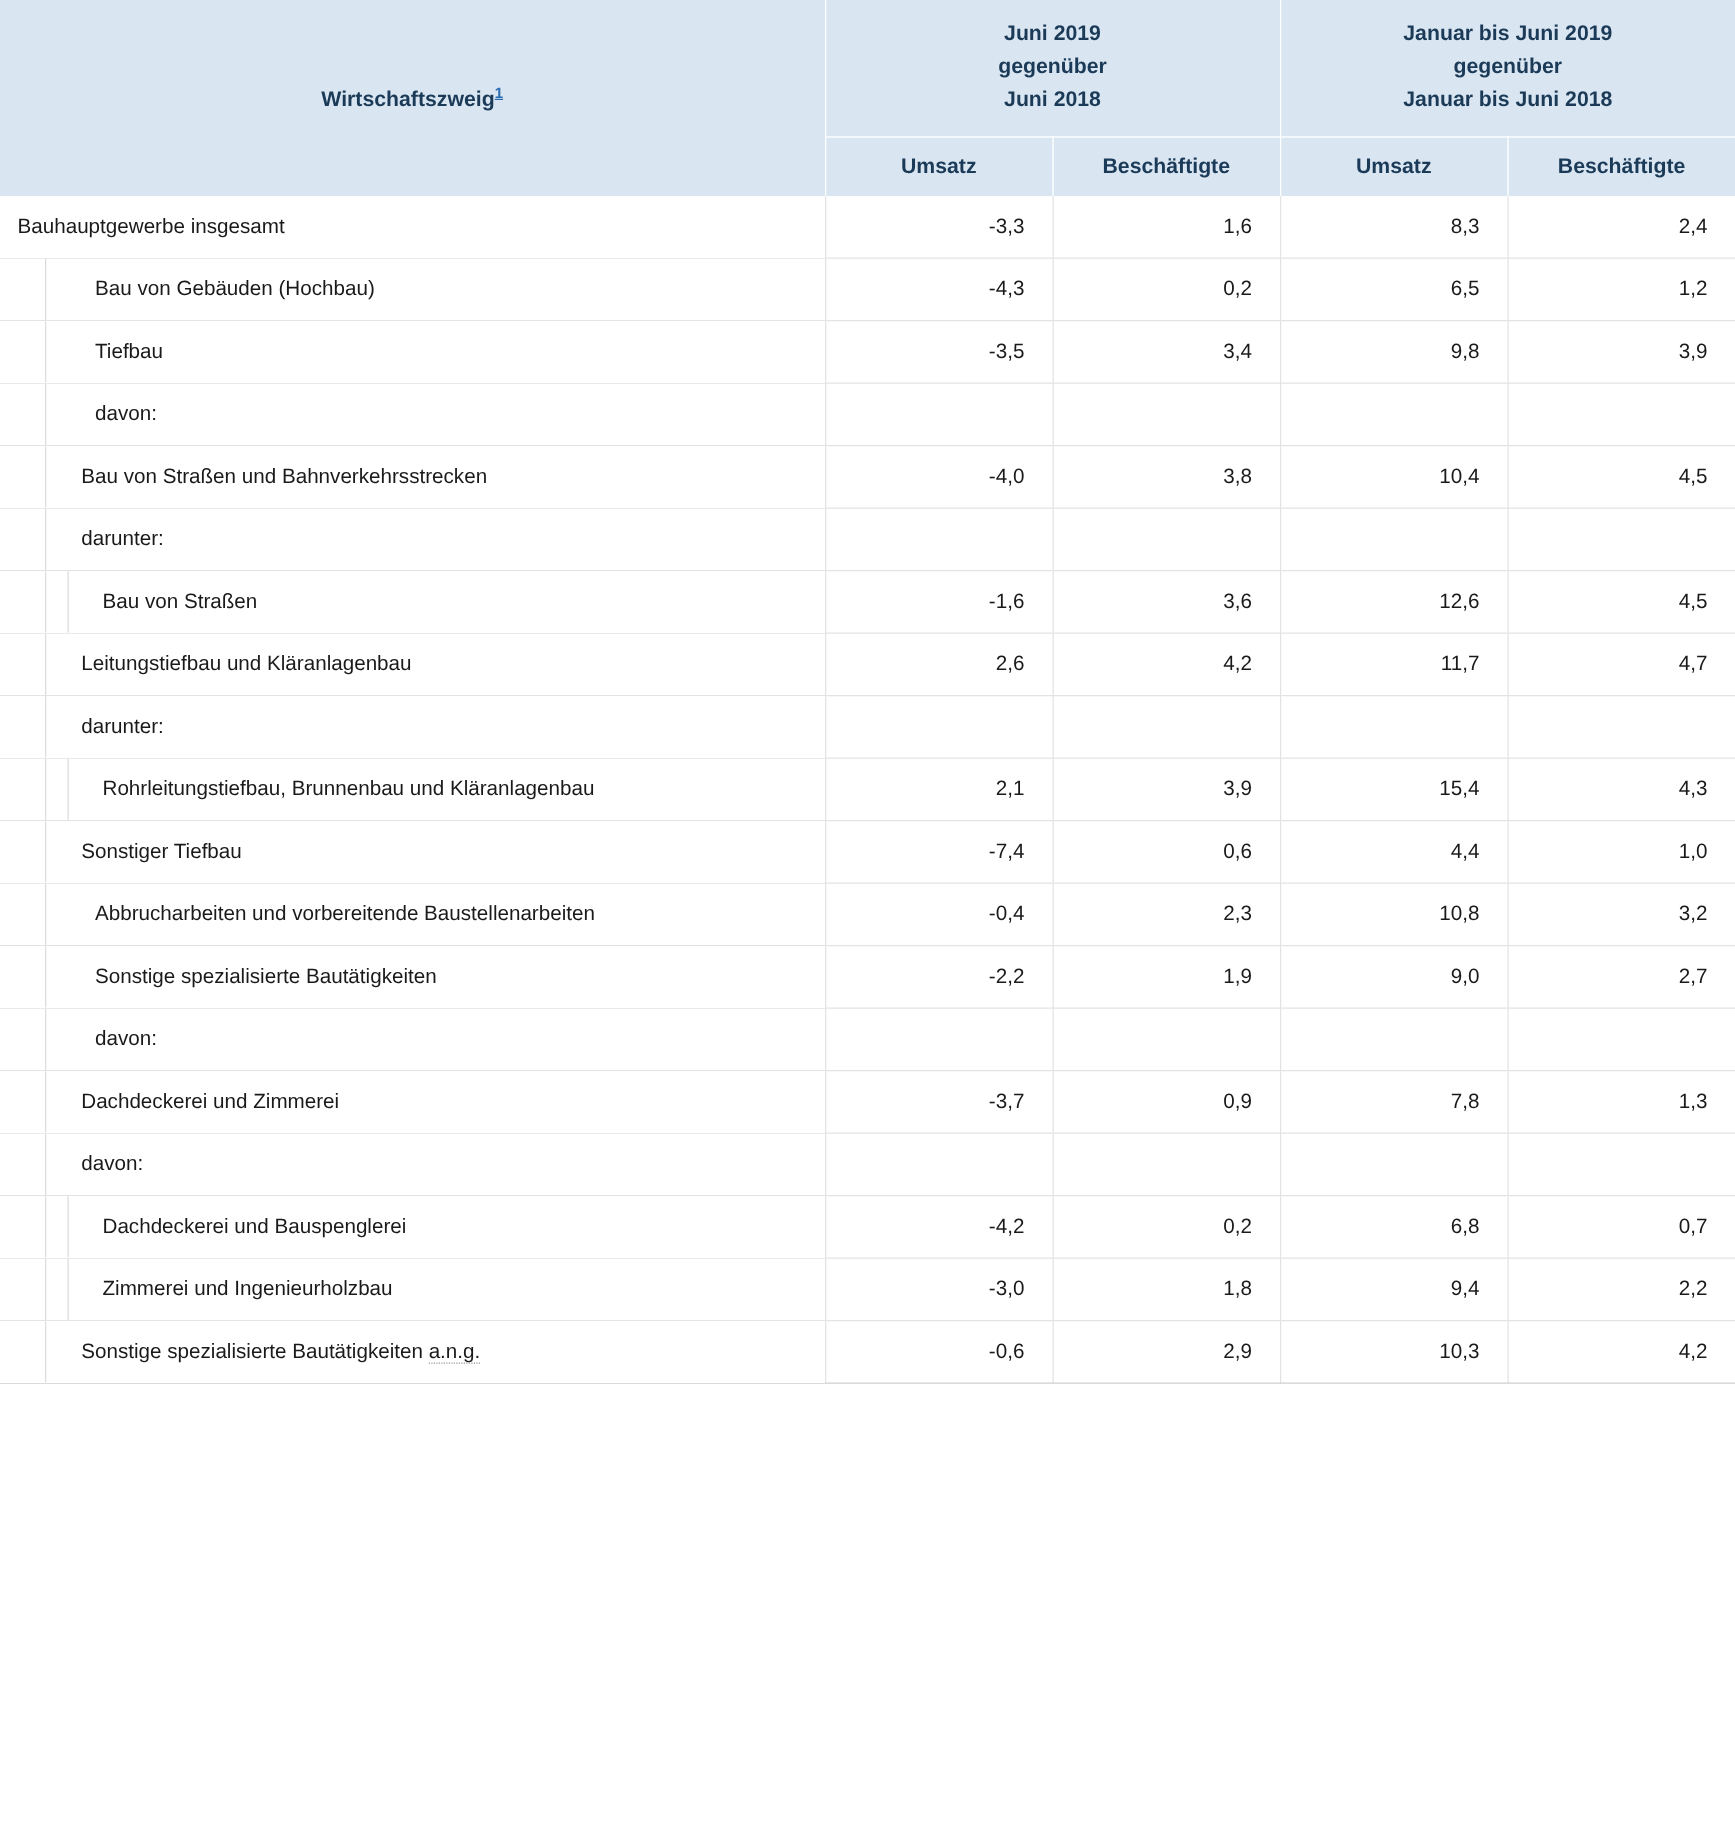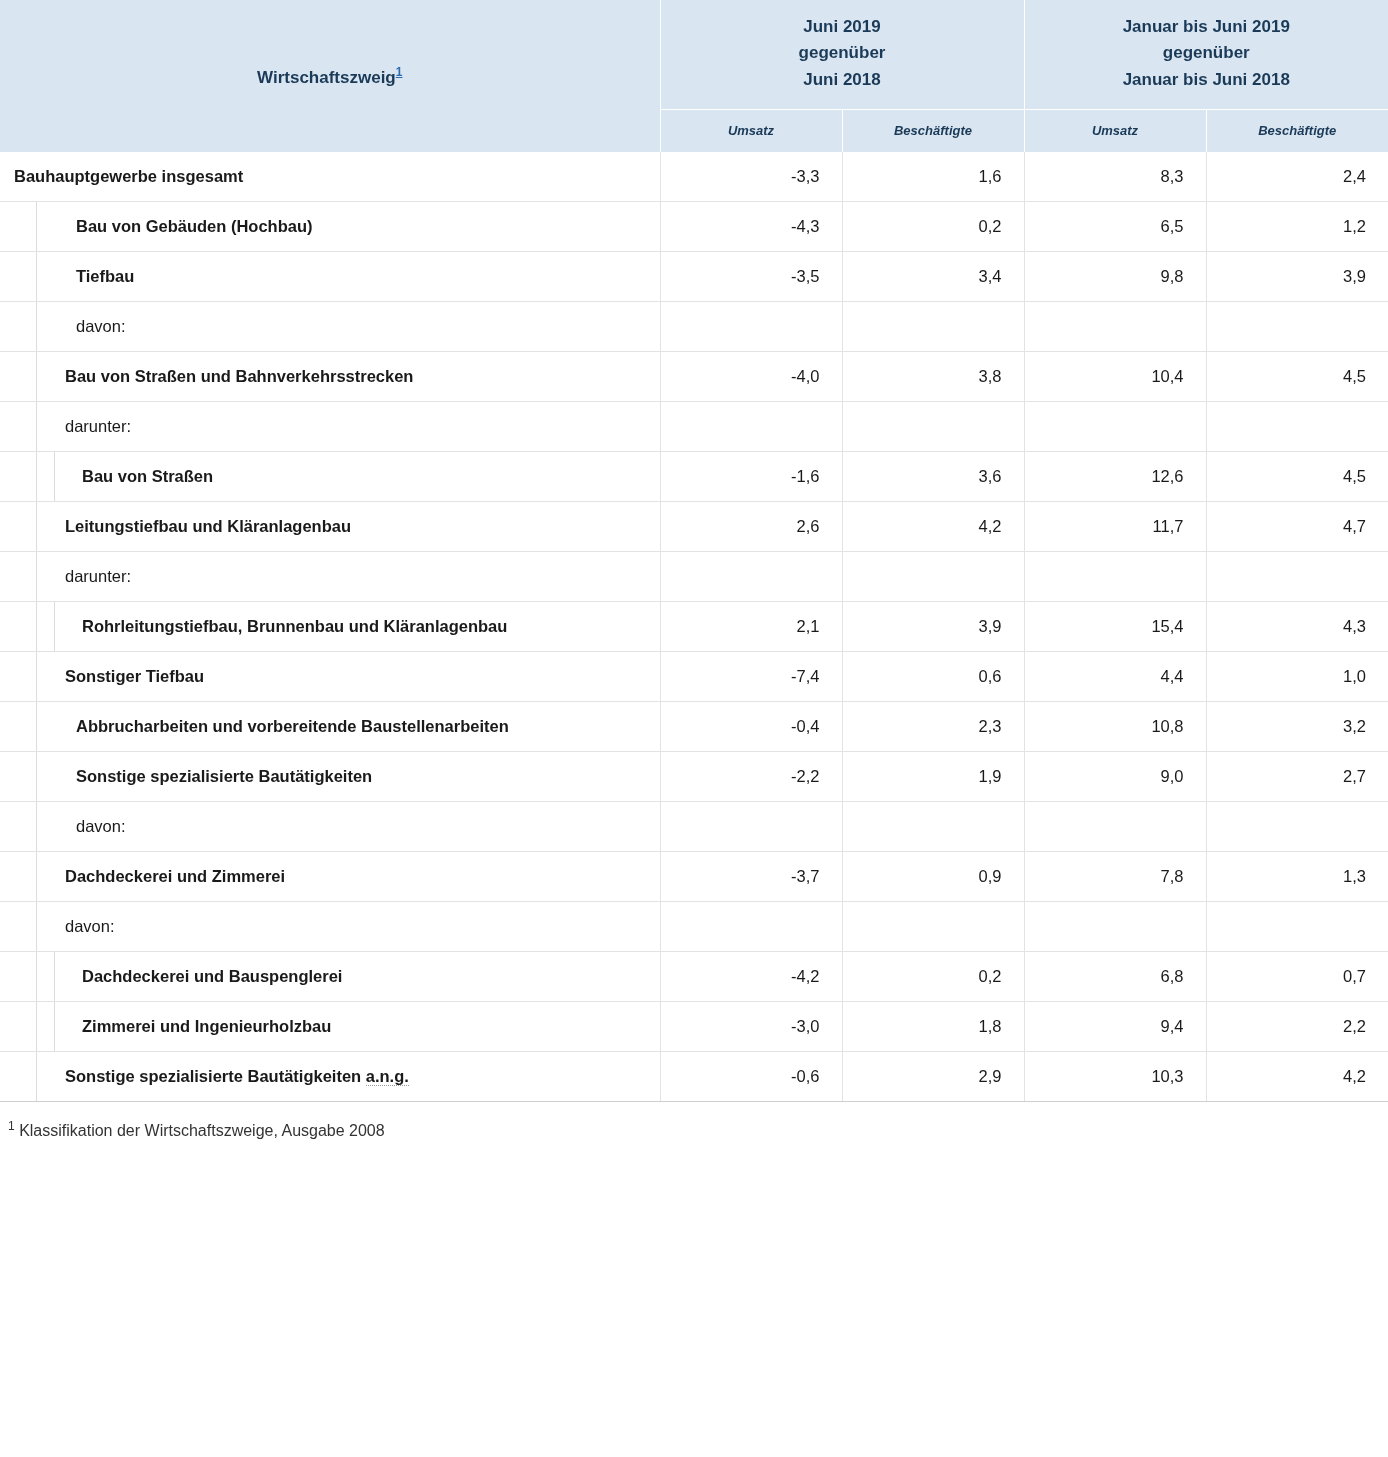--- a/index.html
+++ b/index.html
@@ -48,22 +48,21 @@
     border-right: 1px solid #ffffff;
     padding: 14px 10px 16px 10px;
     line-height: 1.55;
     margin-left: 36px;
   }
   th.hdr-group.last { border-right: none; }
   th.hdr-sub {
     text-align: center;
     padding: 13px 10px 14px 10px;
     border-right: 1px solid #ffffff;
-    font-size: 13px;
-    font-style: italic;
+    font-size: 17px;
   }
   th.hdr-sub.last { border-right: none; }
   .sup {
     color: #2b6cb0;
     font-size: 12px;
     vertical-align: super;
     text-decoration: underline;
   }
 
   
@@ -82,21 +81,21 @@
     border-right: 1px solid #e3e3e3;
     position: relative;
   }
   td.num {
     text-align: right;
     border-right: 1px solid #e3e3e3;
     color: #1a1a1a;
     padding-right: 22px;
   }
   td.num.last { border-right: none; }
-  td.lbl.sub { font-weight: bold; }
+  td.lbl.sub { font-weight: normal; }
   td.lbl.note {
     font-weight: normal;
   }
   
   .i0 { padding-left: 14px; }
   .i1 { padding-left: 76px; }
   .i2 { padding-left: 65px; }
   .i3 { padding-left: 82px; }
 
   
@@ -297,17 +296,13 @@
         <tr>
           <td class="lbl i2 sub"><span class="guide"></span><span>Sonstige spezialisierte Bautätigkeiten <span class="underdot">a.n.g.</span></span></td>
           <td class="num">-0,6</td>
           <td class="num">2,9</td>
           <td class="num">10,3</td>
           <td class="num last">4,2</td>
         </tr>
       </tbody>
   </table>
 
-  <div class="footnote">
-    <span class="fn-mark">1</span>
-    <span>Klassifikation der Wirtschaftszweige, Ausgabe 2008</span>
-  </div>
 </div>
 
 </body></html>

